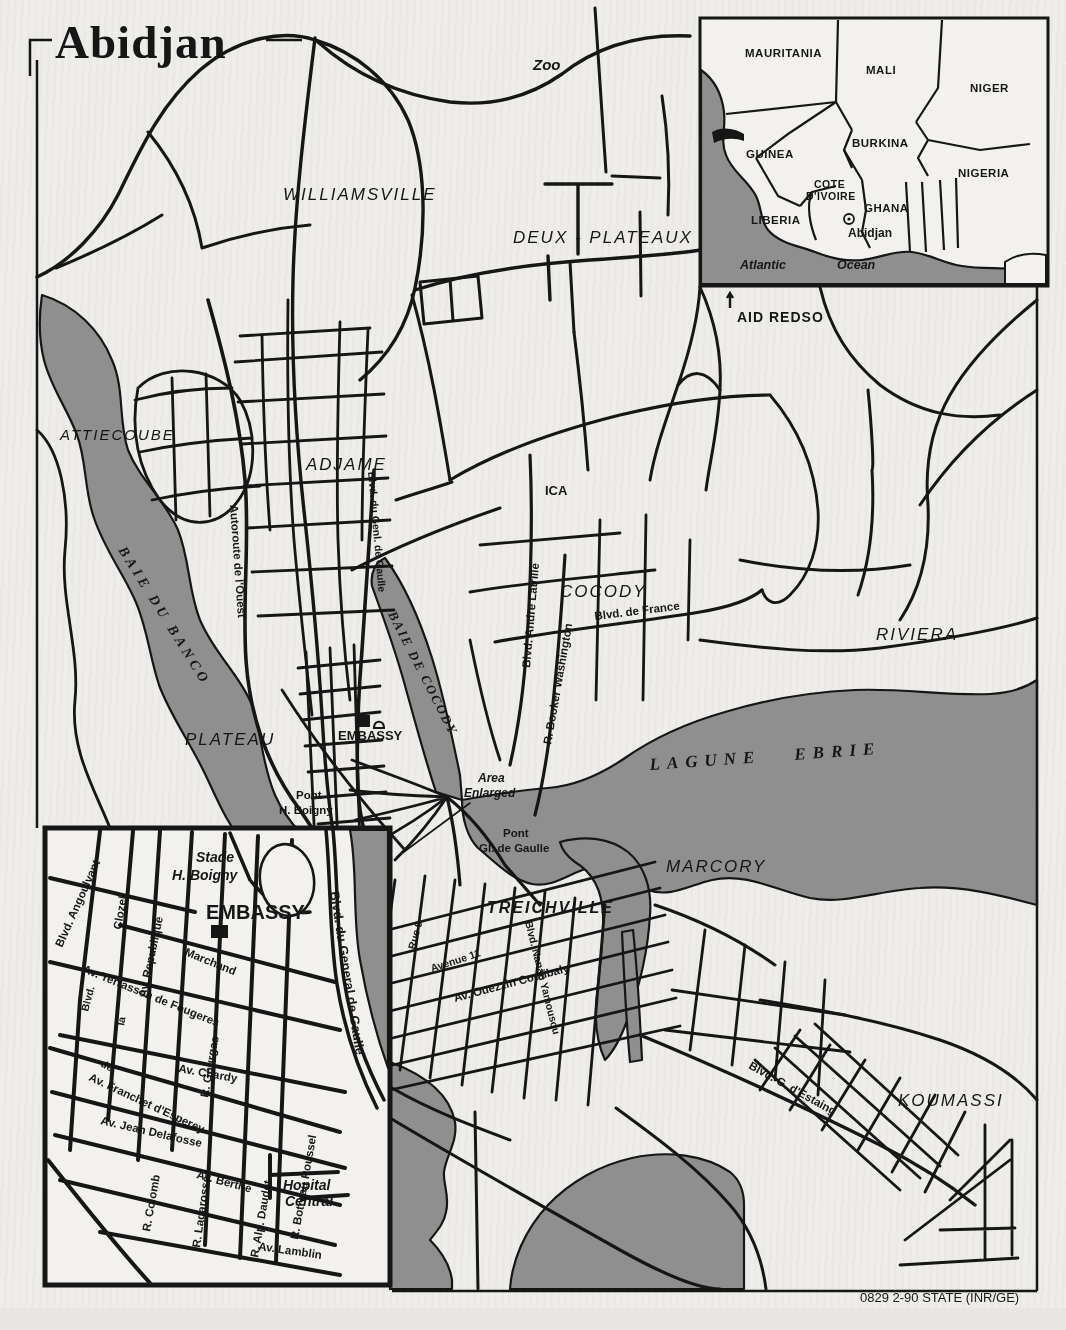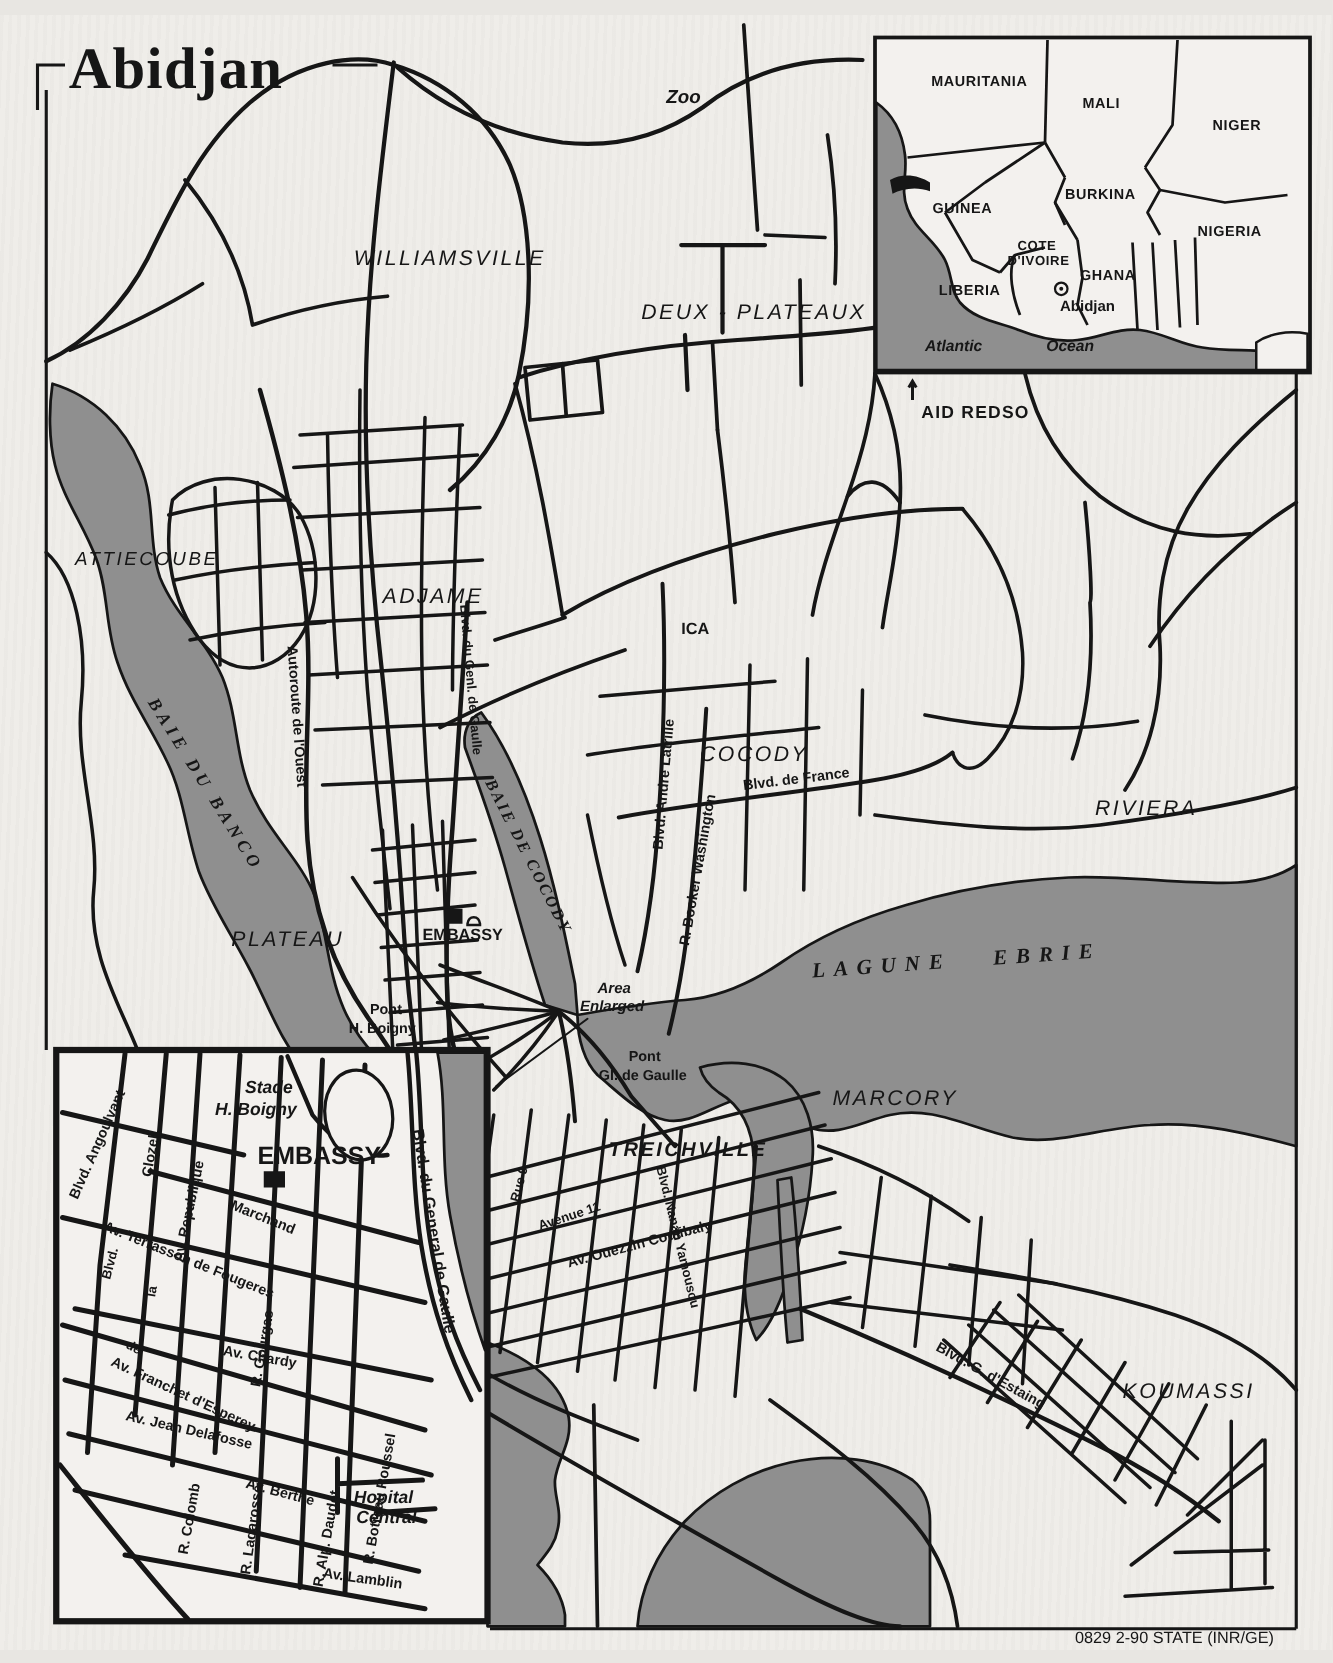--- a/index.html
+++ b/index.html
@@ -1,17 +1,17 @@
 <!DOCTYPE html>
 <html><head>
 <meta charset="utf-8">
 <style>
   html,body{margin:0;padding:0;background:#e8e6e2;}
   .page{
-    position:relative;width:1066px;height:1308px;margin:12px auto;
+    position:relative;width:1066px;height:1308px;margin:0 auto;
     background:
       repeating-linear-gradient(92deg, rgba(0,0,0,0.015) 0 3px, rgba(255,255,255,0.02) 3px 7px),
       #efede9;
     overflow:hidden;
     font-family:"Liberation Sans", sans-serif;
   }
   svg{position:absolute;left:0;top:0;}
   
   .t{fill:#161616;font-family:"Liberation Sans",sans-serif;}
   .title{font-family:"Liberation Serif",serif;font-weight:bold;font-size:47px;letter-spacing:1px;}

